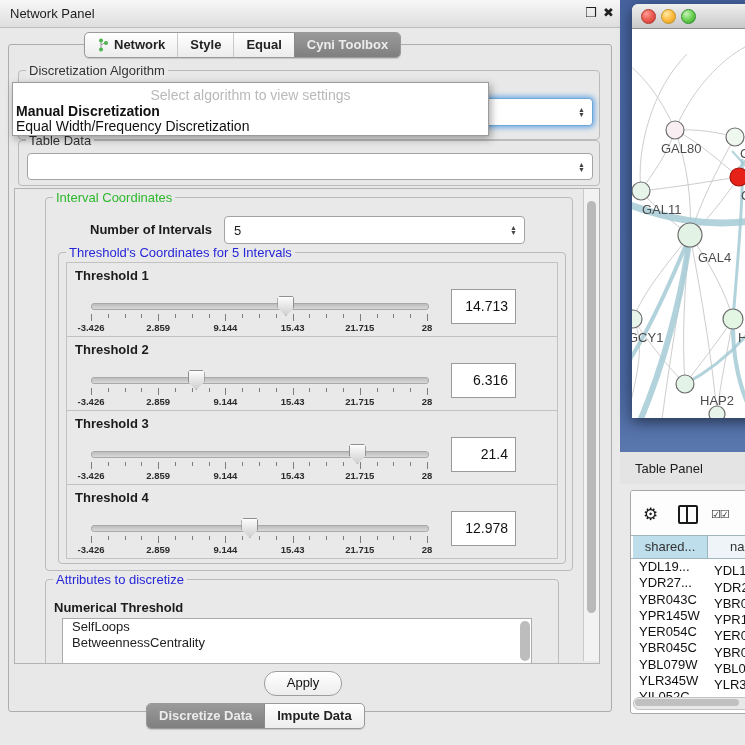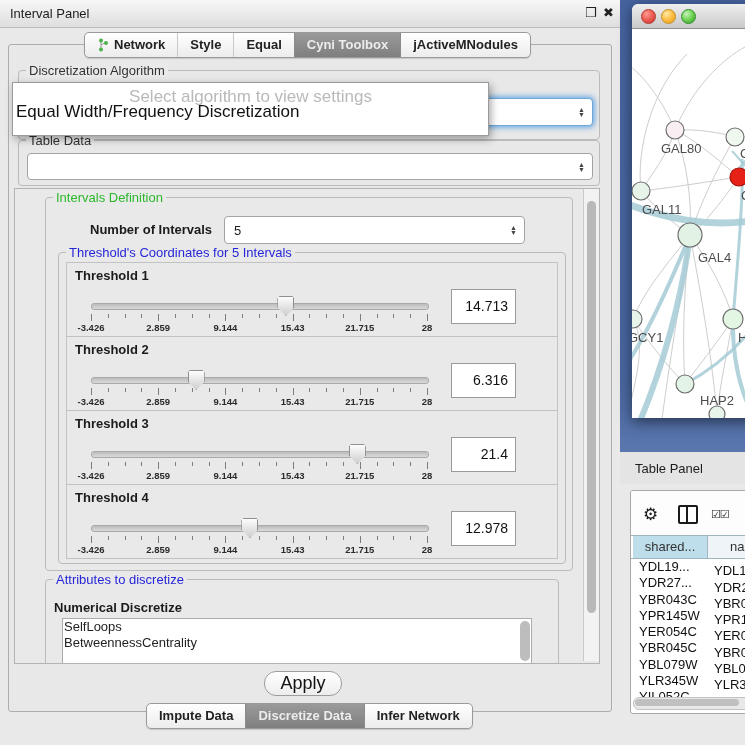--- a/index.html
+++ b/index.html
@@ -39,21 +39,21 @@
   .combo{position:absolute;background:#fff;border:1px solid #a3a3a3;border-radius:4px;
     font-size:13px;color:#1c1c1c;display:flex;align-items:center;padding:0 22px 0 9px;}
   .combo .arrows{position:absolute;right:7px;top:50%;transform:translateY(-50%);
     display:flex;flex-direction:column;line-height:5px;font-size:7px;color:#444;}
   .combo.focused{box-shadow:0 0 5px 2px rgba(100,165,230,.85);border-color:#6ea8d8;}
 
   #algo-group{left:18px;top:70px;width:580px;height:68px;}
   #algo-combo{left:8px;top:27px;width:533px;height:26px;}
 
   #popup{left:12px;top:82px;width:475px;height:52px;background:#fff;border:1px solid #9b9b9b;
-    box-shadow:2px 3px 8px rgba(0,0,0,.35);z-index:30;font-size:17px;}
+    box-shadow:2px 3px 8px rgba(0,0,0,.35);z-index:30;font-size:14px;}
   #popup .ph{height:17px;padding-top:4px;text-align:center;color:#b9b9b9;}
   #popup .opt{padding:0 3px;height:15px;line-height:15px;color:#111;}
   #popup .opt.first{font-weight:bold;}
 
   #tabledata-group{left:18px;top:140px;width:580px;height:44px;}
   #tabledata-combo{left:8px;top:12px;width:533px;height:25px;}
 
   #scrollpane{left:14px;top:188px;width:584px;height:474px;border:1px solid #b3b3b3;
     background:#e9e9e9;overflow:hidden;}
   #vscroll{position:absolute;right:0;top:0;width:15px;height:472px;background:#f2f2f2;
@@ -81,26 +81,26 @@
   .scalelbl{position:absolute;top:59px;width:44px;text-align:center;font-size:9.5px;
     font-weight:bold;color:#2b2b2b;}
   .valbox{position:absolute;left:384px;top:26px;width:56px;height:33px;background:#fff;
     border:1px solid #9a9a9a;font-size:14px;color:#111;text-align:right;
     line-height:33px;padding-right:7px;}
 
   #attr-group{left:30px;top:390px;width:512px;height:110px;}
   #attr-title{position:absolute;left:8px;top:20px;font-size:13px;font-weight:bold;color:#1b1b1b;}
   #attr-list{position:absolute;left:16px;top:38px;width:468px;height:58px;background:#fff;
     border:1px solid #ababab;overflow:hidden;font-size:13px;color:#222;}
-  #attr-list .li{padding:1px 0 1px 1px;line-height:13.5px;}
+  #attr-list .li{padding:1px 0 1px 9px;line-height:13.5px;}
   #attr-vscroll{position:absolute;right:1px;top:2px;width:10px;height:40px;
     background:#bdbdbd;border-radius:5px;}
 
   #apply-btn{left:264px;top:671px;width:76px;height:23px;background:linear-gradient(#fff,#ededed);
-    border:1px solid #9d9d9d;border-radius:12px;font-size:18px;color:#111;text-align:center;
+    border:1px solid #9d9d9d;border-radius:12px;font-size:13px;color:#111;text-align:center;
     line-height:22px;}
 
   
   #blue-area{left:620px;top:0;width:125px;height:452px;
     background:linear-gradient(#46639f,#48669f 85%,#5a77ae);}
   #net-window{left:632px;top:4px;width:125px;height:414px;background:#fff;
     border-radius:6px 6px 0 0;box-shadow:0 4px 14px rgba(0,0,0,.5);overflow:hidden;}
   #net-titlebar{height:24px;background:linear-gradient(#efefef,#c9c9c9);
     border-bottom:1px solid #8f8f8f;border-radius:6px 6px 0 0;position:relative;}
   .traffic{position:absolute;top:5px;width:13px;height:13px;border-radius:50%;}
@@ -136,21 +136,21 @@
   #hscroll .hthumb{position:absolute;left:1px;top:1px;width:104px;height:7px;background:#c0c0c0;border-radius:4px;}
 
   svg text{font-family:"Liberation Sans","DejaVu Sans",sans-serif;}
 </style>
 </head>
 <body>
 
 <div id="left-panel" class="abs">
 
   <div id="titlebar" class="abs">
-    <span class="title">Interval Panel</span>
+    <span class="title">Network Panel</span>
     <span id="float-btn" class="winbtn">❒</span>
     <span id="close-btn" class="winbtn">✖</span>
   </div>
 
   <div id="content-panel" class="abs"></div>
 
   <div id="top-tabs" class="abs segbar">
       <div class="seg">
         <svg width="12" height="14">
           <line x1="4" y1="3" x2="4" y2="11" stroke="#999" stroke-width="1"></line>
@@ -163,23 +163,20 @@
       </div>
       <div class="seg">
         <span>Style</span>
       </div>
       <div class="seg">
         <span>Equal</span>
       </div>
       <div class="seg sel">
         <span>Cyni Toolbox</span>
       </div>
-      <div class="seg">
-        <span>jActiveMNodules</span>
-      </div>
     </div>
 
   <div id="algo-group" class="group">
     <span class="group-label">Discretization Algorithm</span>
     <div id="algo-combo" class="combo focused">
       <span class="arrows">
           <i>▲</i>
           <i>▼</i>
         </span>
     </div>
@@ -191,27 +188,28 @@
       <span class="arrows">
           <i>▲</i>
           <i>▼</i>
         </span>
     </div>
   </div>
 
   <div id="popup" class="abs">
     <div class="ph">Select algorithm to view settings</div>
     <div id="popup-options">
+        <div class="opt first">Manual Discretization</div>
         <div class="opt">Equal Width/Frequency Discretization</div>
       </div>
   </div>
 
   <div id="scrollpane" class="abs">
     <div id="interval-group" class="group">
-      <span class="group-label green">Intervals Definition</span>
+      <span class="group-label green">Interval Coordinates</span>
       <span id="noi-label">Number of Intervals</span>
       <div id="noi-combo" class="combo">
         <span>5</span>
         <span class="arrows">
             <i>▲</i>
             <i>▼</i>
           </span>
       </div>
       <div id="thr-group" class="group">
         <span class="group-label blue">Threshold's Coordinates for 5 Intervals</span>
@@ -355,46 +353,43 @@
               <span class="scalelbl" style="left:270.8px">21.715</span>
               <span class="scalelbl" style="left:338.0px">28</span>
     <div class="valbox">12.978</div>
   </div>
           </div>
       </div>
     </div>
 
     <div id="attr-group" class="group">
       <span class="group-label blue">Attributes to discretize</span>
-      <span id="attr-title">Numerical Discretize</span>
+      <span id="attr-title">Numerical Threshold</span>
       <div id="attr-list">
         <div id="attr-items">
             <div class="li">SelfLoops</div>
             <div class="li">BetweennessCentrality</div>
           </div>
         <div id="attr-vscroll"></div>
       </div>
     </div>
 
     <div id="vscroll">
       <div class="vthumb"></div>
     </div>
   </div>
 
   <div id="apply-btn" class="abs">Apply</div>
 
   <div id="bottom-tabs" class="abs segbar">
+      <div class="seg sel">
+        <span>Discretize Data</span>
+      </div>
       <div class="seg">
         <span>Impute Data</span>
-      </div>
-      <div class="seg sel">
-        <span>Discretize Data</span>
-      </div>
-      <div class="seg">
-        <span>Infer Network</span>
       </div>
     </div>
 </div>
 
 <div id="blue-area" class="abs"></div>
 
 <div id="net-window" class="abs">
   <div id="net-titlebar">
     <span class="traffic red"></span>
     <span class="traffic yellow"></span>

